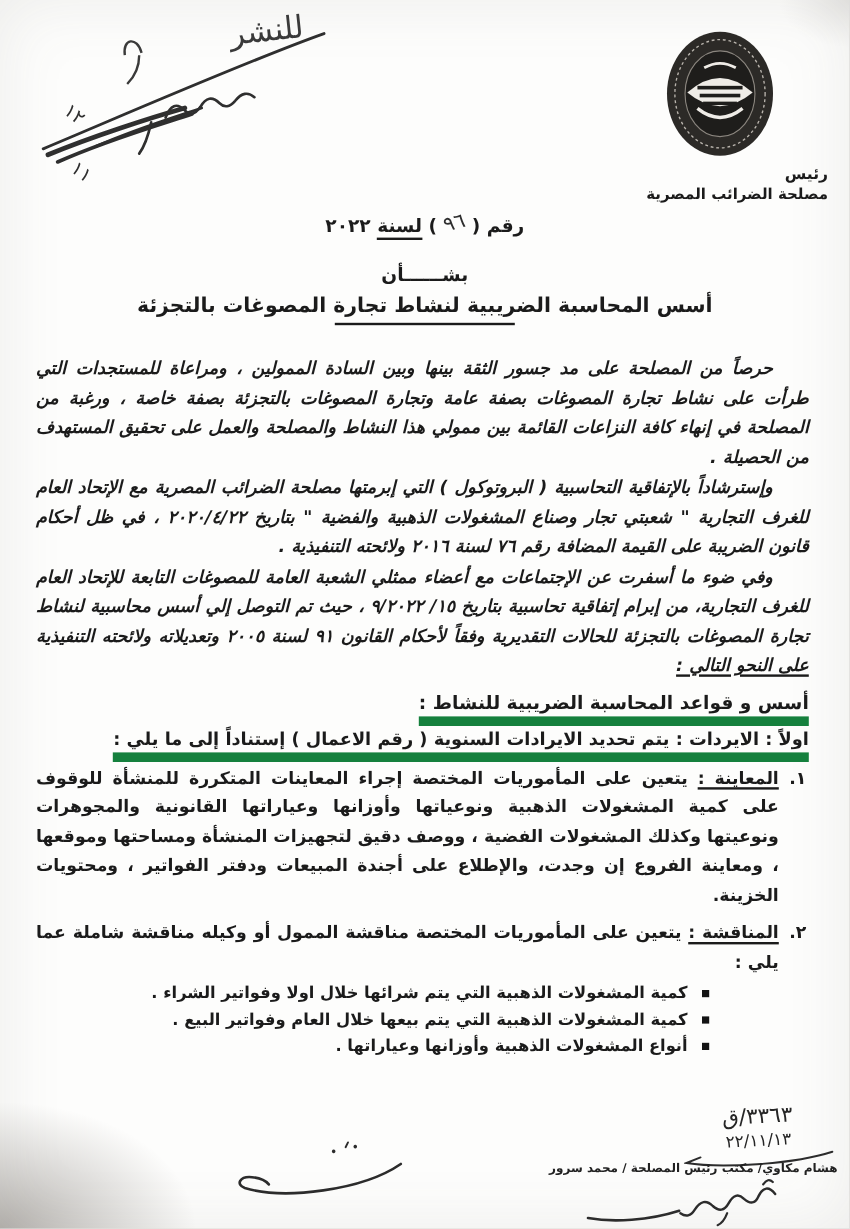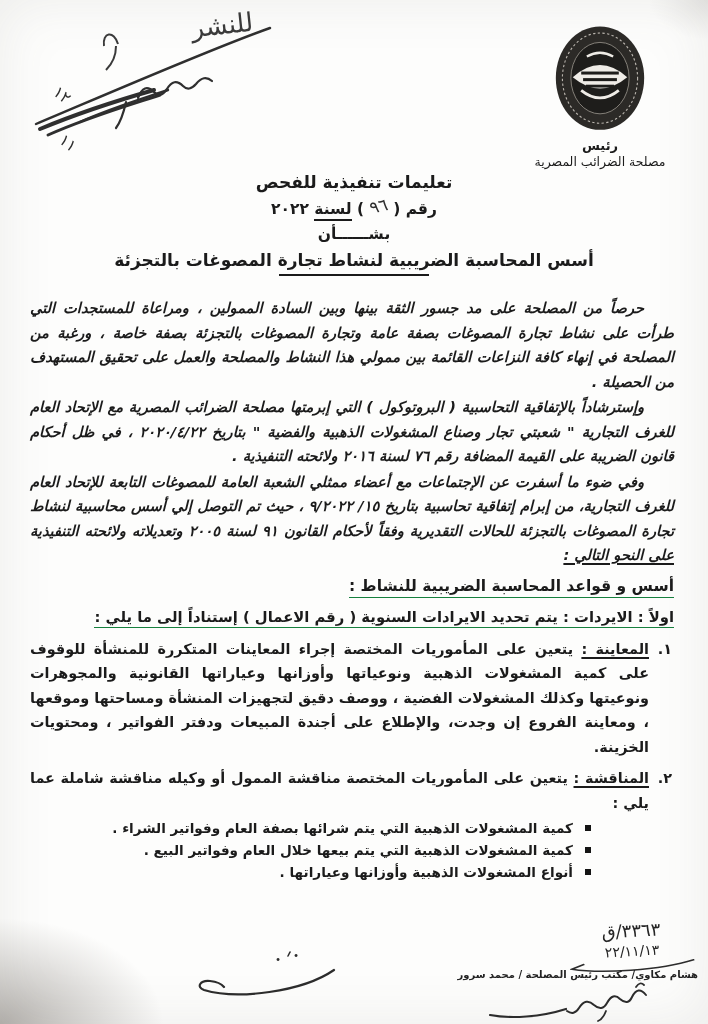--- a/index.html
+++ b/index.html
@@ -9,39 +9,39 @@
     margin:0 auto;
     background:#fdfdfc;
     overflow:hidden;
     font-family:"DejaVu Sans",sans-serif;
     color:#1b1b1b;
     box-shadow:inset 0 0 55px rgba(90,85,78,.10);
   }
   .rtl{direction:rtl;}
   
   .annotation{position:absolute;left:18px;top:2px;width:280px;height:155px;}
-  .seal-block{position:absolute;right:18px;top:24px;width:180px;text-align:center;}
+  .seal-block{position:absolute;right:18px;top:24px;width:180px;text-align:right;}
   .seal-svg{display:block;margin:0 auto;}
   .seal-title{font-size:13px;font-weight:700;margin-top:2px;}
-  .seal-subtitle{font-size:12.5px;font-weight:400;margin-top:1px;}
+  .seal-subtitle{font-size:12.5px;font-weight:700;margin-top:1px;}
   
   .title-block{position:absolute;top:172px;left:0;right:0;text-align:center;direction:rtl;}
   .t1{font-size:17px;font-weight:700;letter-spacing:.3px;}
   .t2{font-size:15.5px;font-weight:700;margin-top:6px;}
   .t2 .hand-num{display:inline-block;font-weight:400;font-size:17px;transform:rotate(-14deg) translateY(-2px);color:#2e2e2e;}
   .t2 .u{border-bottom:2px solid #1b1b1b;padding-bottom:1px;}
-  .t3{font-size:15.5px;font-weight:700;margin-top:7px;}
+  .t3{font-size:15.5px;font-weight:700;margin-top:22px;}
   .t4{font-size:17px;font-weight:700;margin-top:7px;}
   .t4-underline{width:150px;border-bottom:2.5px solid #1b1b1b;margin:4px auto 0 auto;}
   
   .doc-body{position:absolute;top:296px;right:0;left:0;padding:0 34px 0 30px;direction:rtl;}
   .para{font-size:14.6px;font-weight:700;line-height:24.5px;text-align:justify;margin:0 0 1px 0;text-indent:30px;font-style:italic;}
   .p-tail-u{text-decoration:underline;text-decoration-thickness:2px;text-underline-offset:3px;}
   .sec-head{font-size:15.5px;font-weight:700;margin:9px 0 10px 0;}
-  .sec-head .u, .first-head .u{border-bottom:1px solid #15803d;padding-bottom:2px;}
+  .sec-head .u, .first-head .u{border-bottom:8px solid #15803d;padding-bottom:2px;}
   .first-head{font-size:14.8px;font-weight:700;margin:6px 0 8px 0;line-height:24px;}
   .num-item{position:relative;padding-right:25px;font-size:14.4px;font-weight:700;line-height:24.5px;text-align:justify;margin-bottom:7px;}
   .num-item .marker{position:absolute;right:2px;top:0;}
   .item-label{text-decoration:underline;text-decoration-thickness:2px;text-underline-offset:3px;}
   .bullet-list{list-style:none;margin:2px 0 0 0;padding:0 58px 0 0;}
   .bullet-list li{font-size:13.6px;font-weight:700;line-height:22px;position:relative;padding-right:18px;}
   .bullet-sq{position:absolute;right:0;top:8px;width:6px;height:6px;background:#141414;display:inline-block;}
   
   .hw-ref{position:absolute;right:8px;top:920px;width:136px;text-align:center;transform:rotate(-3deg);direction:rtl;}
   .hw-ref .l1{font-size:18px;font-weight:400;letter-spacing:2px;color:#262626;}
@@ -83,21 +83,20 @@
       <rect x="32" y="57" width="36" height="3.2" fill="#1e1d1b"></rect>
       <rect x="35" y="64" width="30" height="3" fill="#1e1d1b"></rect>
       <path d="M30,70 Q50,86 70,70" fill="none" stroke="#efece7" stroke-width="3"></path>
       <path d="M36,34 Q50,26 64,34" fill="none" stroke="#efece7" stroke-width="2.4"></path>
     </svg>
     <div class="seal-title rtl">رئيس</div>
     <div class="seal-subtitle rtl">مصلحة الضرائب المصرية</div>
   </div>
 
   <div class="title-block">
-    <div class="t1">تعليمات تنفيذية للفحص</div>
     <div class="t2"><span>رقم ( </span><span class="hand-num">٩٦</span><span> ) </span><span class="u">لسنة</span><span> ٢٠٢٢</span></div>
     <div class="t3">بشــــــأن</div>
     <div class="t4">أسس المحاسبة الضريبية لنشاط تجارة المصوغات بالتجزئة</div>
     <div class="t4-underline"></div>
   </div>
 
   <div class="doc-body">
     <p class="para">حرصاً من المصلحة على مد جسور الثقة بينها وبين السادة الممولين ، ومراعاة للمستجدات التي طرأت على نشاط تجارة المصوغات بصفة عامة وتجارة المصوغات بالتجزئة بصفة خاصة ، ورغبة من المصلحة في إنهاء كافة النزاعات القائمة بين ممولي هذا النشاط والمصلحة والعمل على تحقيق المستهدف من الحصيلة .</p>
     <p class="para">وإسترشاداً بالإتفاقية التحاسبية ( البروتوكول ) التي إبرمتها مصلحة الضرائب المصرية مع الإتحاد العام للغرف التجارية " شعبتي تجار وصناع المشغولات الذهبية والفضية " بتاريخ ٢٠٢٠/٤/٢٢ ، في ظل أحكام قانون الضريبة على القيمة المضافة رقم ٧٦ لسنة ٢٠١٦ ولائحته التنفيذية .</p>
     <p class="para"><span>وفي ضوء ما أسفرت عن الإجتماعات مع أعضاء ممثلي الشعبة العامة للمصوغات التابعة للإتحاد العام للغرف التجارية، من إبرام إتفاقية تحاسبية بتاريخ ١٥/ ٩/٢٠٢٢ ، حيث تم التوصل إلي أسس محاسبية لنشاط تجارة المصوغات بالتجزئة للحالات التقديرية وفقاً لأحكام القانون ٩١ لسنة ٢٠٠٥ وتعديلاته ولائحته التنفيذية </span><span class="p-tail-u">على النحو التالي :</span></p>
@@ -107,21 +106,21 @@
 
     <div class="num-item">
       <span class="marker">١.</span>
       <span class="item-label">المعاينة :</span><span> يتعين على المأموريات المختصة إجراء المعاينات المتكررة للمنشأة للوقوف على كمية المشغولات الذهبية ونوعياتها وأوزانها وعياراتها القانونية والمجوهرات ونوعيتها وكذلك المشغولات الفضية ، ووصف دقيق لتجهيزات المنشأة ومساحتها وموقعها ، ومعاينة الفروع إن وجدت، والإطلاع على أجندة المبيعات ودفتر الفواتير ، ومحتويات الخزينة.</span>
     </div>
 
     <div class="num-item">
       <span class="marker">٢.</span>
       <span class="item-label">المناقشة :</span><span> يتعين على المأموريات المختصة مناقشة الممول أو وكيله مناقشة شاملة عما يلي :</span>
       <ul class="bullet-list">
-        <li><span class="bullet-sq"></span><span>كمية المشغولات الذهبية التي يتم شرائها بصفة العام وفواتير الشراء .</span></li>
+        <li><span class="bullet-sq"></span><span>كمية المشغولات الذهبية التي يتم شرائها خلال اولا وفواتير الشراء .</span></li>
         <li><span class="bullet-sq"></span><span>كمية المشغولات الذهبية التي يتم بيعها خلال العام وفواتير البيع .</span></li>
         <li><span class="bullet-sq"></span><span>أنواع المشغولات الذهبية وأوزانها وعياراتها .</span></li>
       </ul>
     </div>
   </div>
 
   <div class="hw-ref">
     <div class="l1">٣٣٦٣/ق</div>
     <div class="l2">٢٢/١١/١٣</div>
     <svg width="126" height="14" viewBox="0 0 126 14" xmlns="http://www.w3.org/2000/svg">

